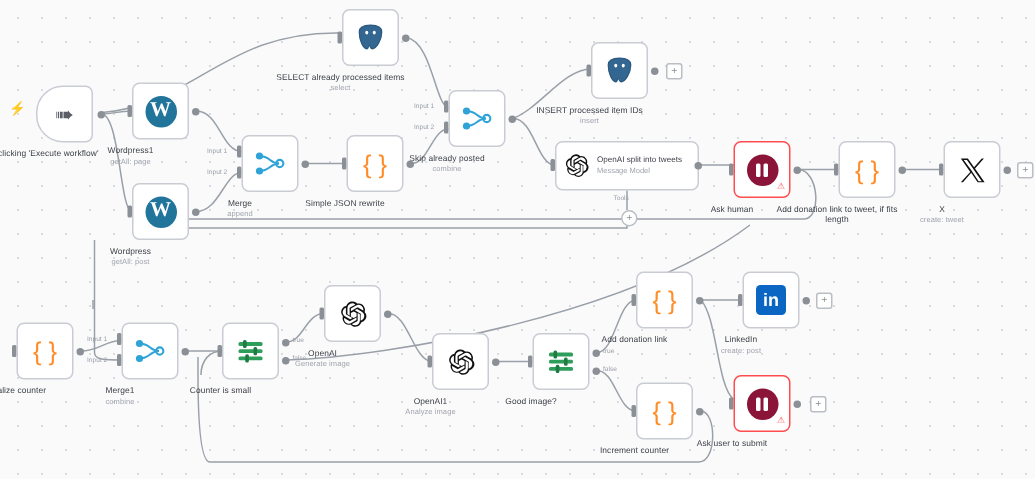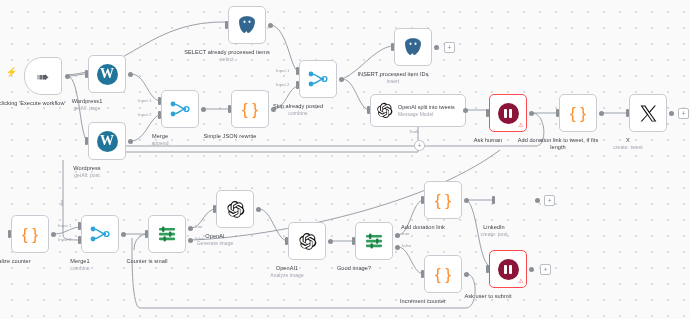--- a/index.html
+++ b/index.html
@@ -426,20 +426,23 @@
   <div class="inport" style="left:421px;top:196px;"></div>
   <div class="node sq" style="left:424px;top:181px;">
     <span class="curly">{&nbsp;}</span>
   </div>
   <div class="port" style="left:464px;top:197.5px;"></div>
   <div class="lbl" style="left:375px;top:224px;">
     <span>Add donation link</span>
   </div>
 
   <div class="inport" style="left:492px;top:196px;"></div>
+  <div class="node sq" style="left:495px;top:181px;">
+    <span class="li-box">in</span>
+  </div>
   <div class="port" style="left:535px;top:197.5px;"></div>
   <div class="plus" style="left:544px;top:195px;"></div>
   <div class="lbl" style="left:446px;top:224px;">
     <span>LinkedIn</span>
     <span class="sub">create: post</span>
   </div>
 
   <div class="inport" style="left:421px;top:270px;"></div>
   <div class="node sq" style="left:424px;top:255px;">
     <span class="curly">{&nbsp;}</span>

